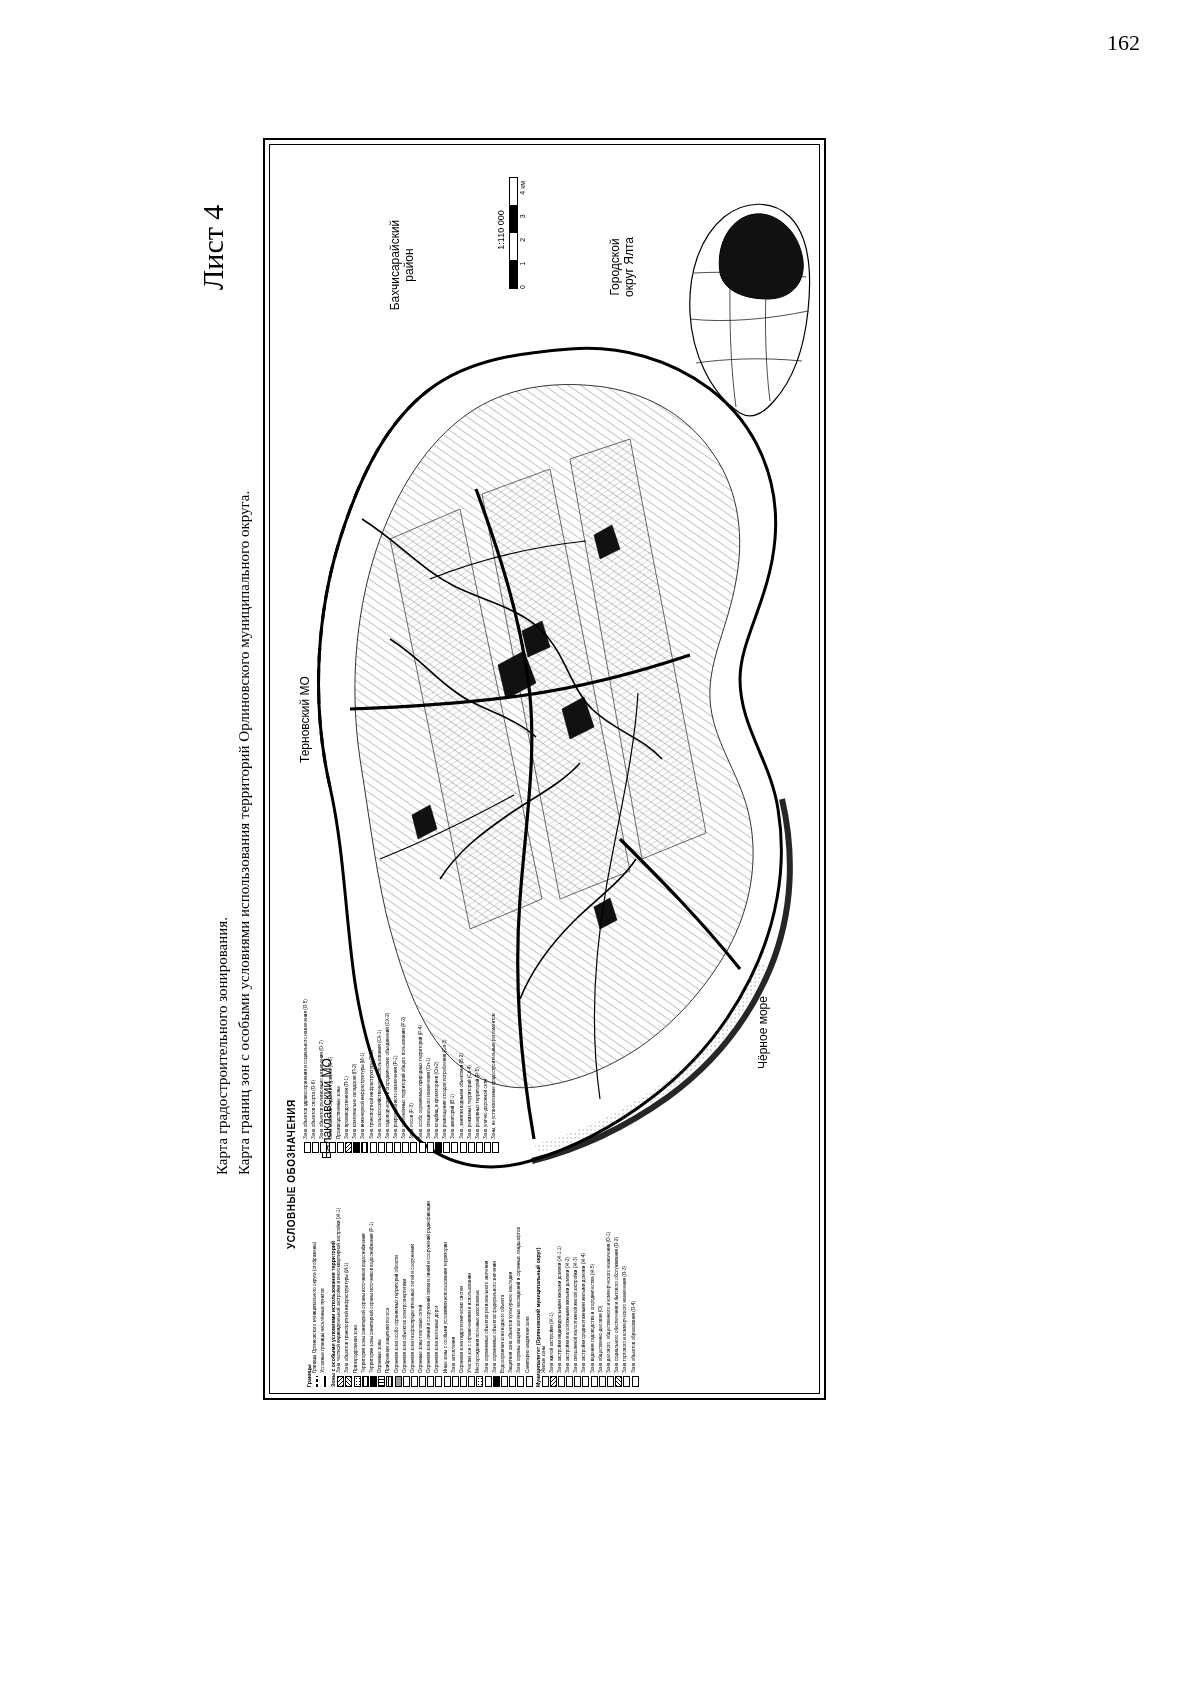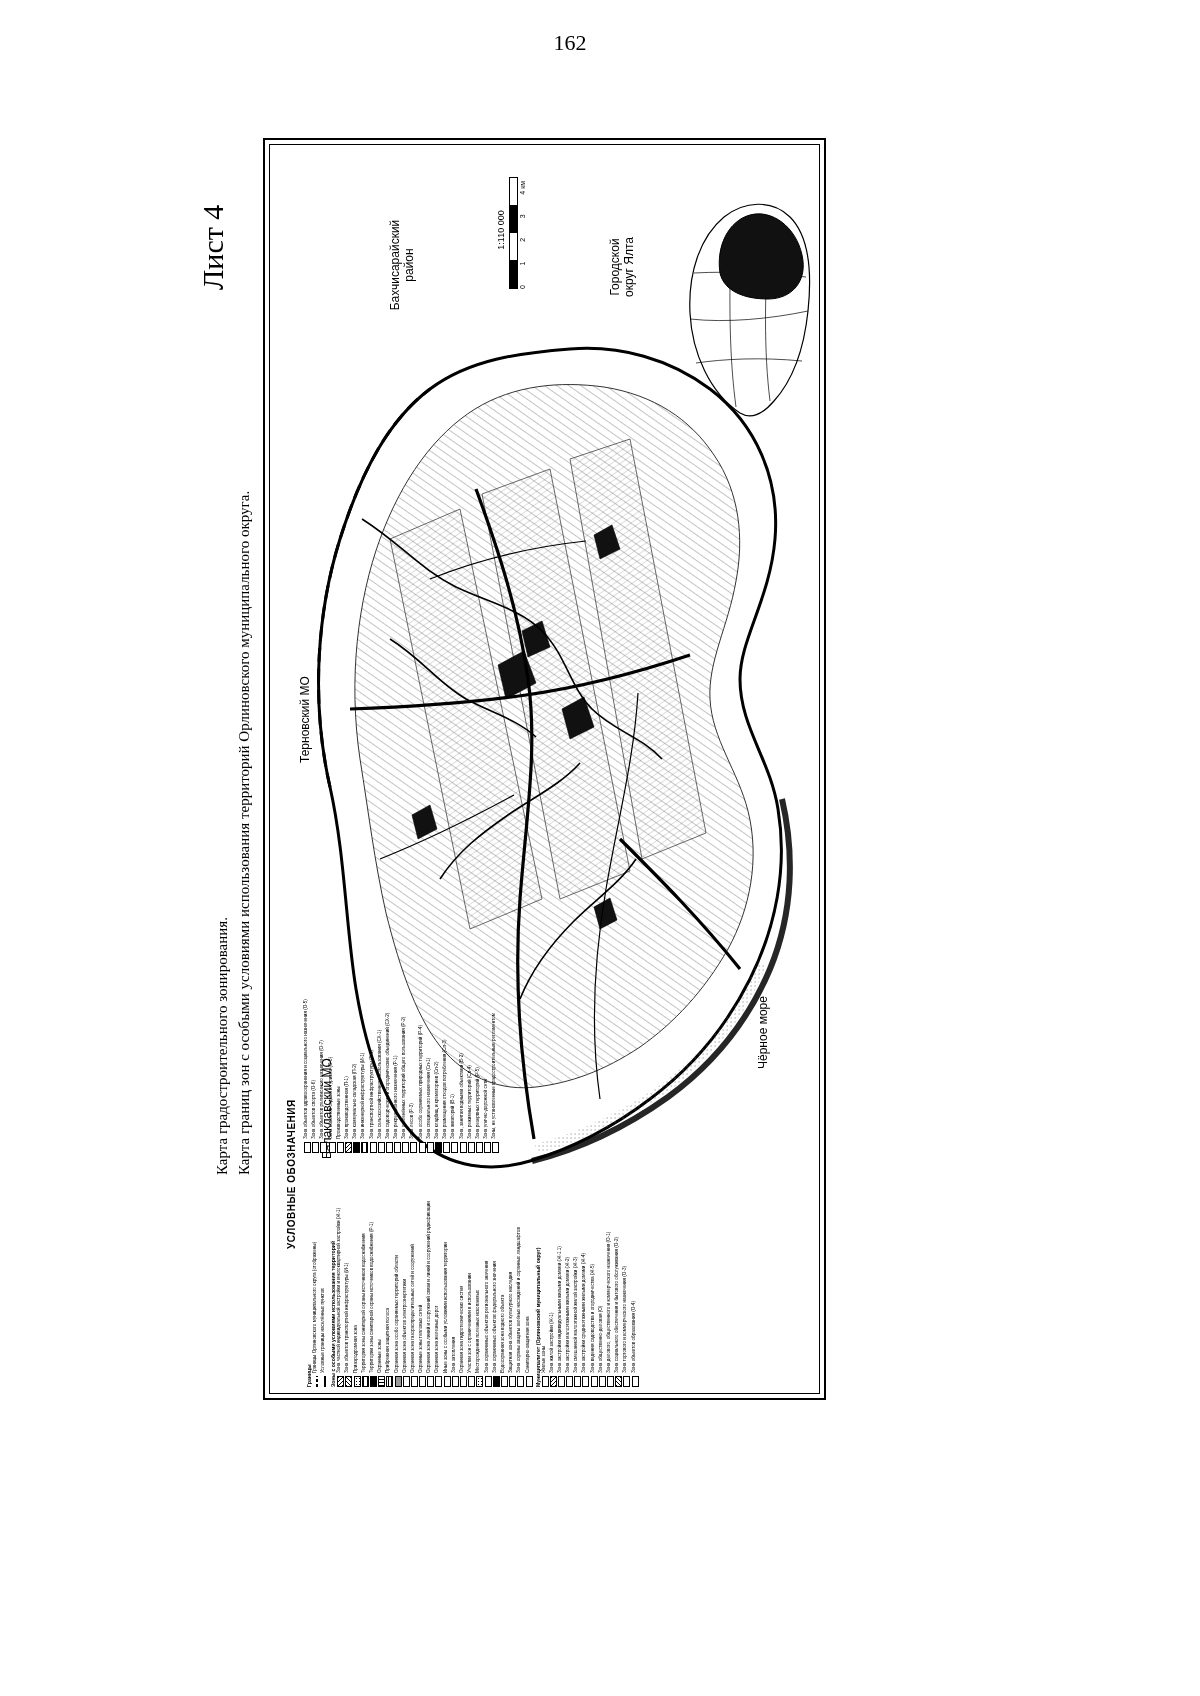--- a/index.html
+++ b/index.html
@@ -11,23 +11,23 @@
     width: 1200px;
     height: 1696px;
     position: relative;
     font-family: "Liberation Serif", serif;
     color: #000;
     overflow: hidden;
   }
   .page-number {
     position: absolute;
     top: 30px;
-    left: 6px;
+    left: 12px;
     width: 1128px;
-    text-align: center;
+    text-align: right;
     font-size: 22px;
     font-family: "Liberation Serif", serif;
   }
   .caption-block {
     position: absolute;
     left: 212px;
     top: 1175px;
     width: 640px;
     transform: rotate(-90deg);
     transform-origin: left top;

